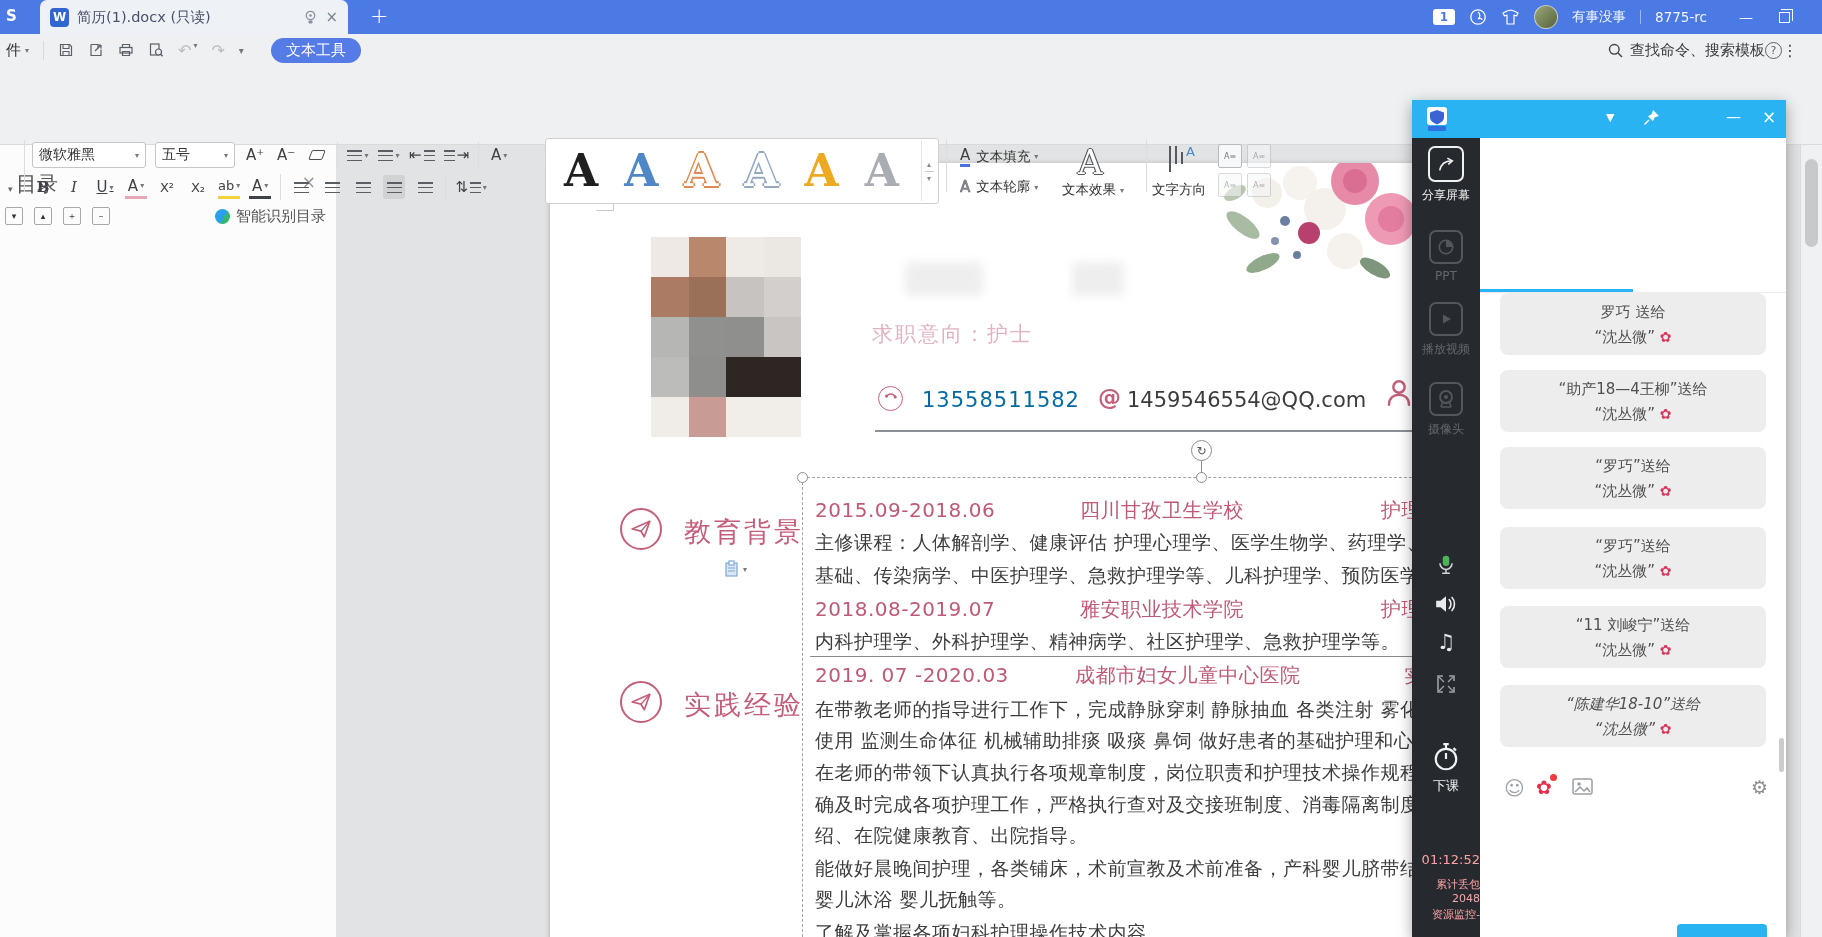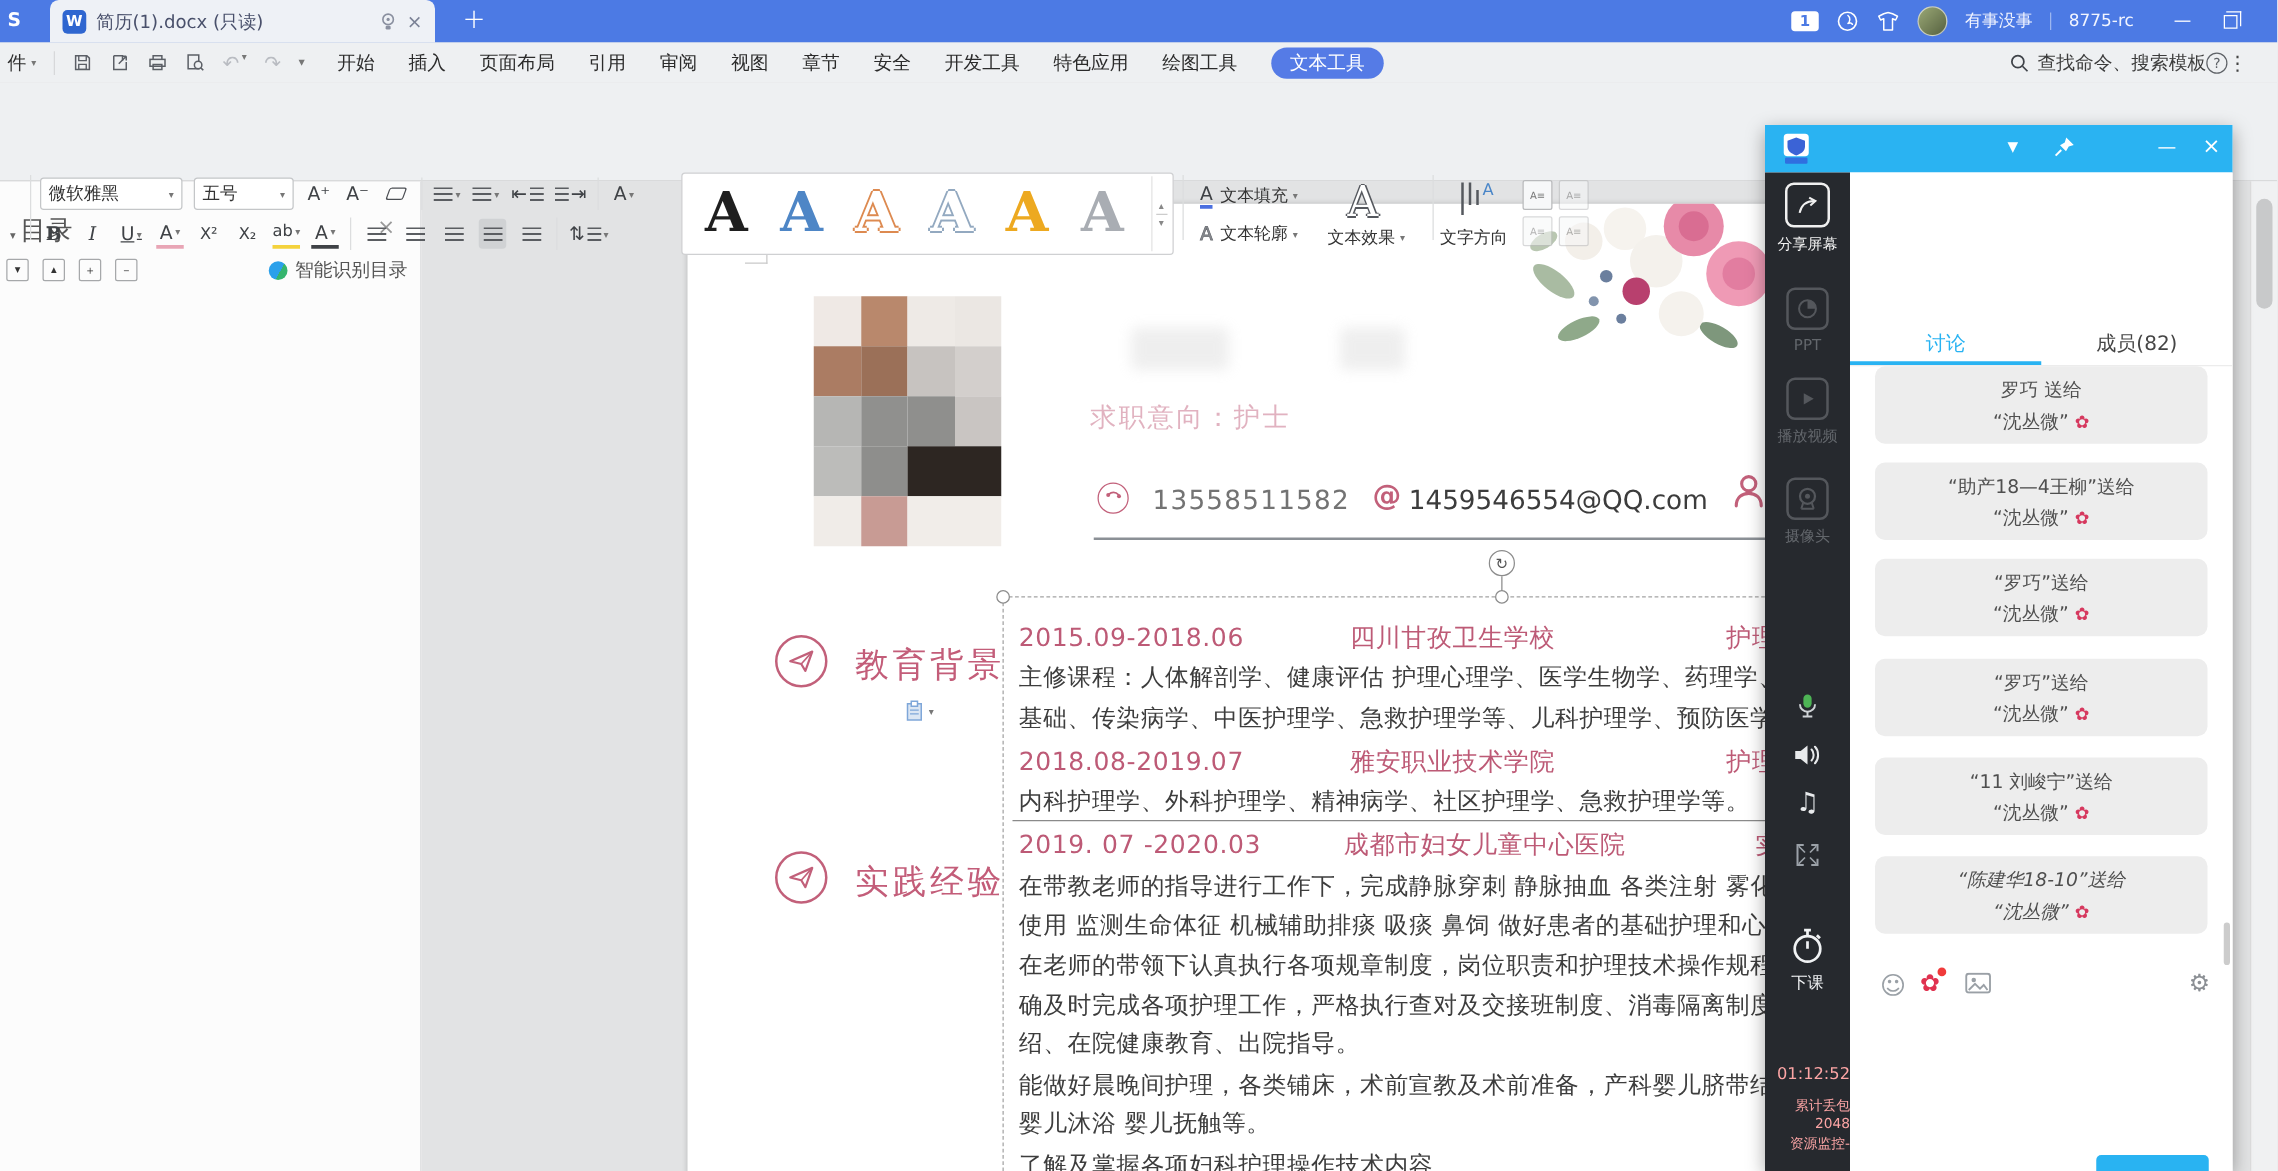--- a/index.html
+++ b/index.html
@@ -149,21 +149,21 @@
 
     <div class="p" style="left:872px;top:320px;font-size:21px;letter-spacing:2px;color:#c9758d;opacity:.55">求职意向：护士</div>
 
     <div class="p" style="left:878px;top:386px;width:25px;height:25px;border:1.5px solid #c2607a;border-radius:50%;display:flex;align-items:center;justify-content:center">
       <svg width="15" height="15" viewBox="0 0 16 16">
           <path d="M4 5c3-2.6 6-2.6 9 .5" fill="none" stroke="#c2607a" stroke-width="1.5" stroke-linecap="round"></path>
           <circle cx="3.8" cy="5.4" r="1.7" fill="#c2607a"></circle>
           <circle cx="13" cy="6.4" r="1.7" fill="#c2607a"></circle>
         </svg>
     </div>
-    <div class="p" style="left:922px;top:388px;font-size:21px;color:#737373;letter-spacing:1px">13558511582</div>
+    <div class="p" style="left:922px;top:388px;font-size:21px;color:#0369a1;letter-spacing:1px">13558511582</div>
     <div class="p" style="left:1098px;top:384px;font-size:23px;font-weight:bold;color:#c2607a">@</div>
     <div class="p" style="left:1127px;top:388px;font-size:21px;color:#3c3c3c">1459546554@QQ.com</div>
     <div class="p" style="left:1384px;top:378px">
       <svg width="30" height="30" viewBox="0 0 18 18">
           <circle cx="9" cy="5.4" r="3.4" fill="none" stroke="#c2607a" stroke-width="1.5"></circle>
           <path d="M3 16c0-4 2.8-6 6-6s6 2 6 6" fill="none" stroke="#c2607a" stroke-width="1.5" stroke-linecap="round"></path>
         </svg>
     </div>
 
     <div class="p" style="left:875px;top:430px;width:560px;height:2px;background:#8b9096"></div>
@@ -318,33 +318,20 @@
             <path d="M12.6 12.2L14.6 14.2" stroke="#5b5f66" stroke-width="1.4"></path>
           </svg>
         </span>
       <span style="color:#b9bcc2;font-size:16px;display:flex;gap:2px">
           <span>↶</span>
           <span class="ddv">▾</span>
         </span>
       <span style="color:#b9bcc2;font-size:16px">↷</span>
       <span class="ddv" style="font-size:10px">▾</span>
     </div>
-    <div class="menus" id="menu-items">
-        <span>开始</span>
-        <span>插入</span>
-        <span>页面布局</span>
-        <span>引用</span>
-        <span>审阅</span>
-        <span>视图</span>
-        <span>章节</span>
-        <span>安全</span>
-        <span>开发工具</span>
-        <span>特色应用</span>
-        <span>绘图工具</span>
-      </div>
     <div class="pill" style="margin-left:27px">文本工具</div>
     <div class="mb-right">
       <span style="display:flex;align-items:center;gap:7px">
         <svg width="15" height="15" viewBox="0 0 15 15">
             <circle cx="6.3" cy="6.3" r="4.8" fill="none" stroke="#3f4349" stroke-width="1.4"></circle>
             <path d="M10 10l4 4" stroke="#3f4349" stroke-width="1.4"></path>
           </svg>
         <span style="font-size:15px">查找命令、搜索模板</span>
       </span>
       <span class="helpc">?</span>
@@ -578,24 +565,20 @@
           </svg>
         <span class="rail-label" style="color:#f0f2f4;font-size:13px">下课</span>
       </div>
       <div class="railtxt" style="top:714px;font-size:13px">01:12:52</div>
       <div class="railtxt" style="top:739px;font-size:11px">累计丢包</div>
       <div class="railtxt" style="top:754px;font-size:11px">2048</div>
       <div class="railtxt" style="top:769px;font-size:11px">资源监控-</div>
     </div>
 
     <div class="pmain">
-      <div class="tabrow">
-        <div class="ptab on">讨论</div>
-        <div class="ptab off">成员(82)</div>
-      </div>
       <div class="tabline"></div>
       <div class="tabdiv"></div>
       <div id="chat">
           <div class="bubble" style="top: 155px;">
             <div>罗巧 送给</div>
             <div>“沈丛微” <span class="rose">✿</span></div>
           </div>
           <div class="bubble" style="top: 232px;">
             <div>“助产18—4王柳”送给</div>
             <div>“沈丛微” <span class="rose">✿</span></div>

